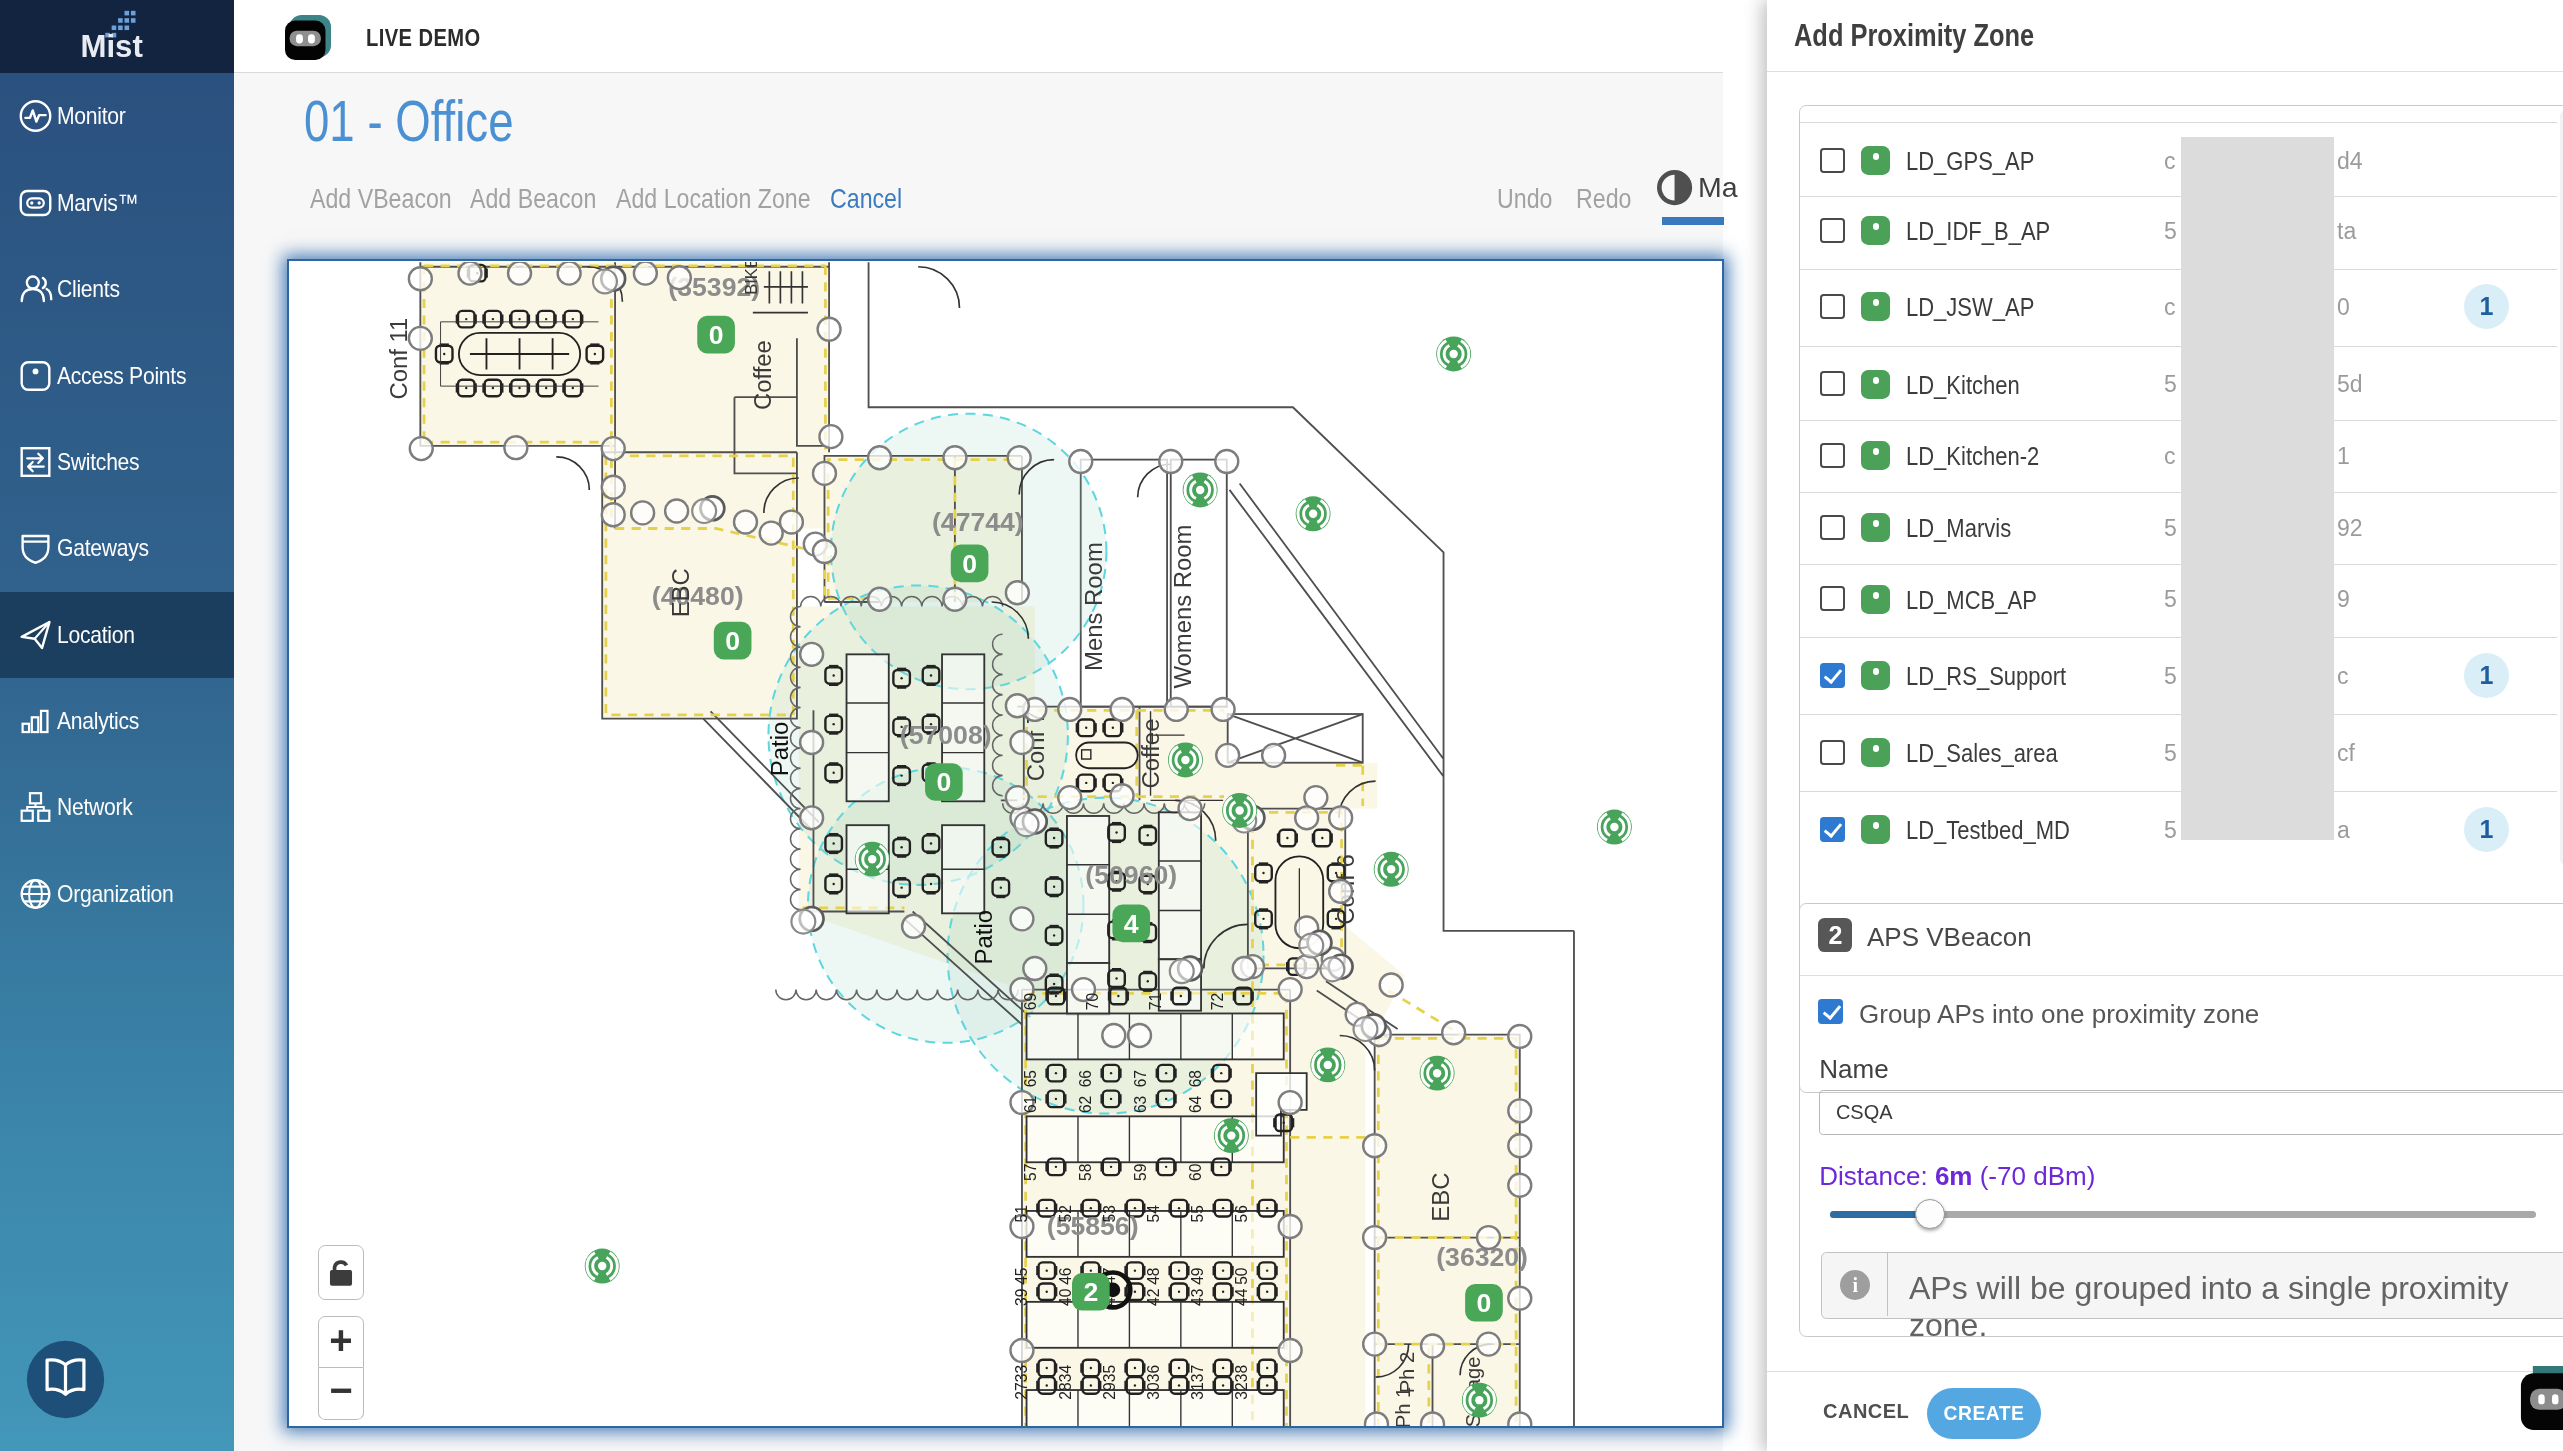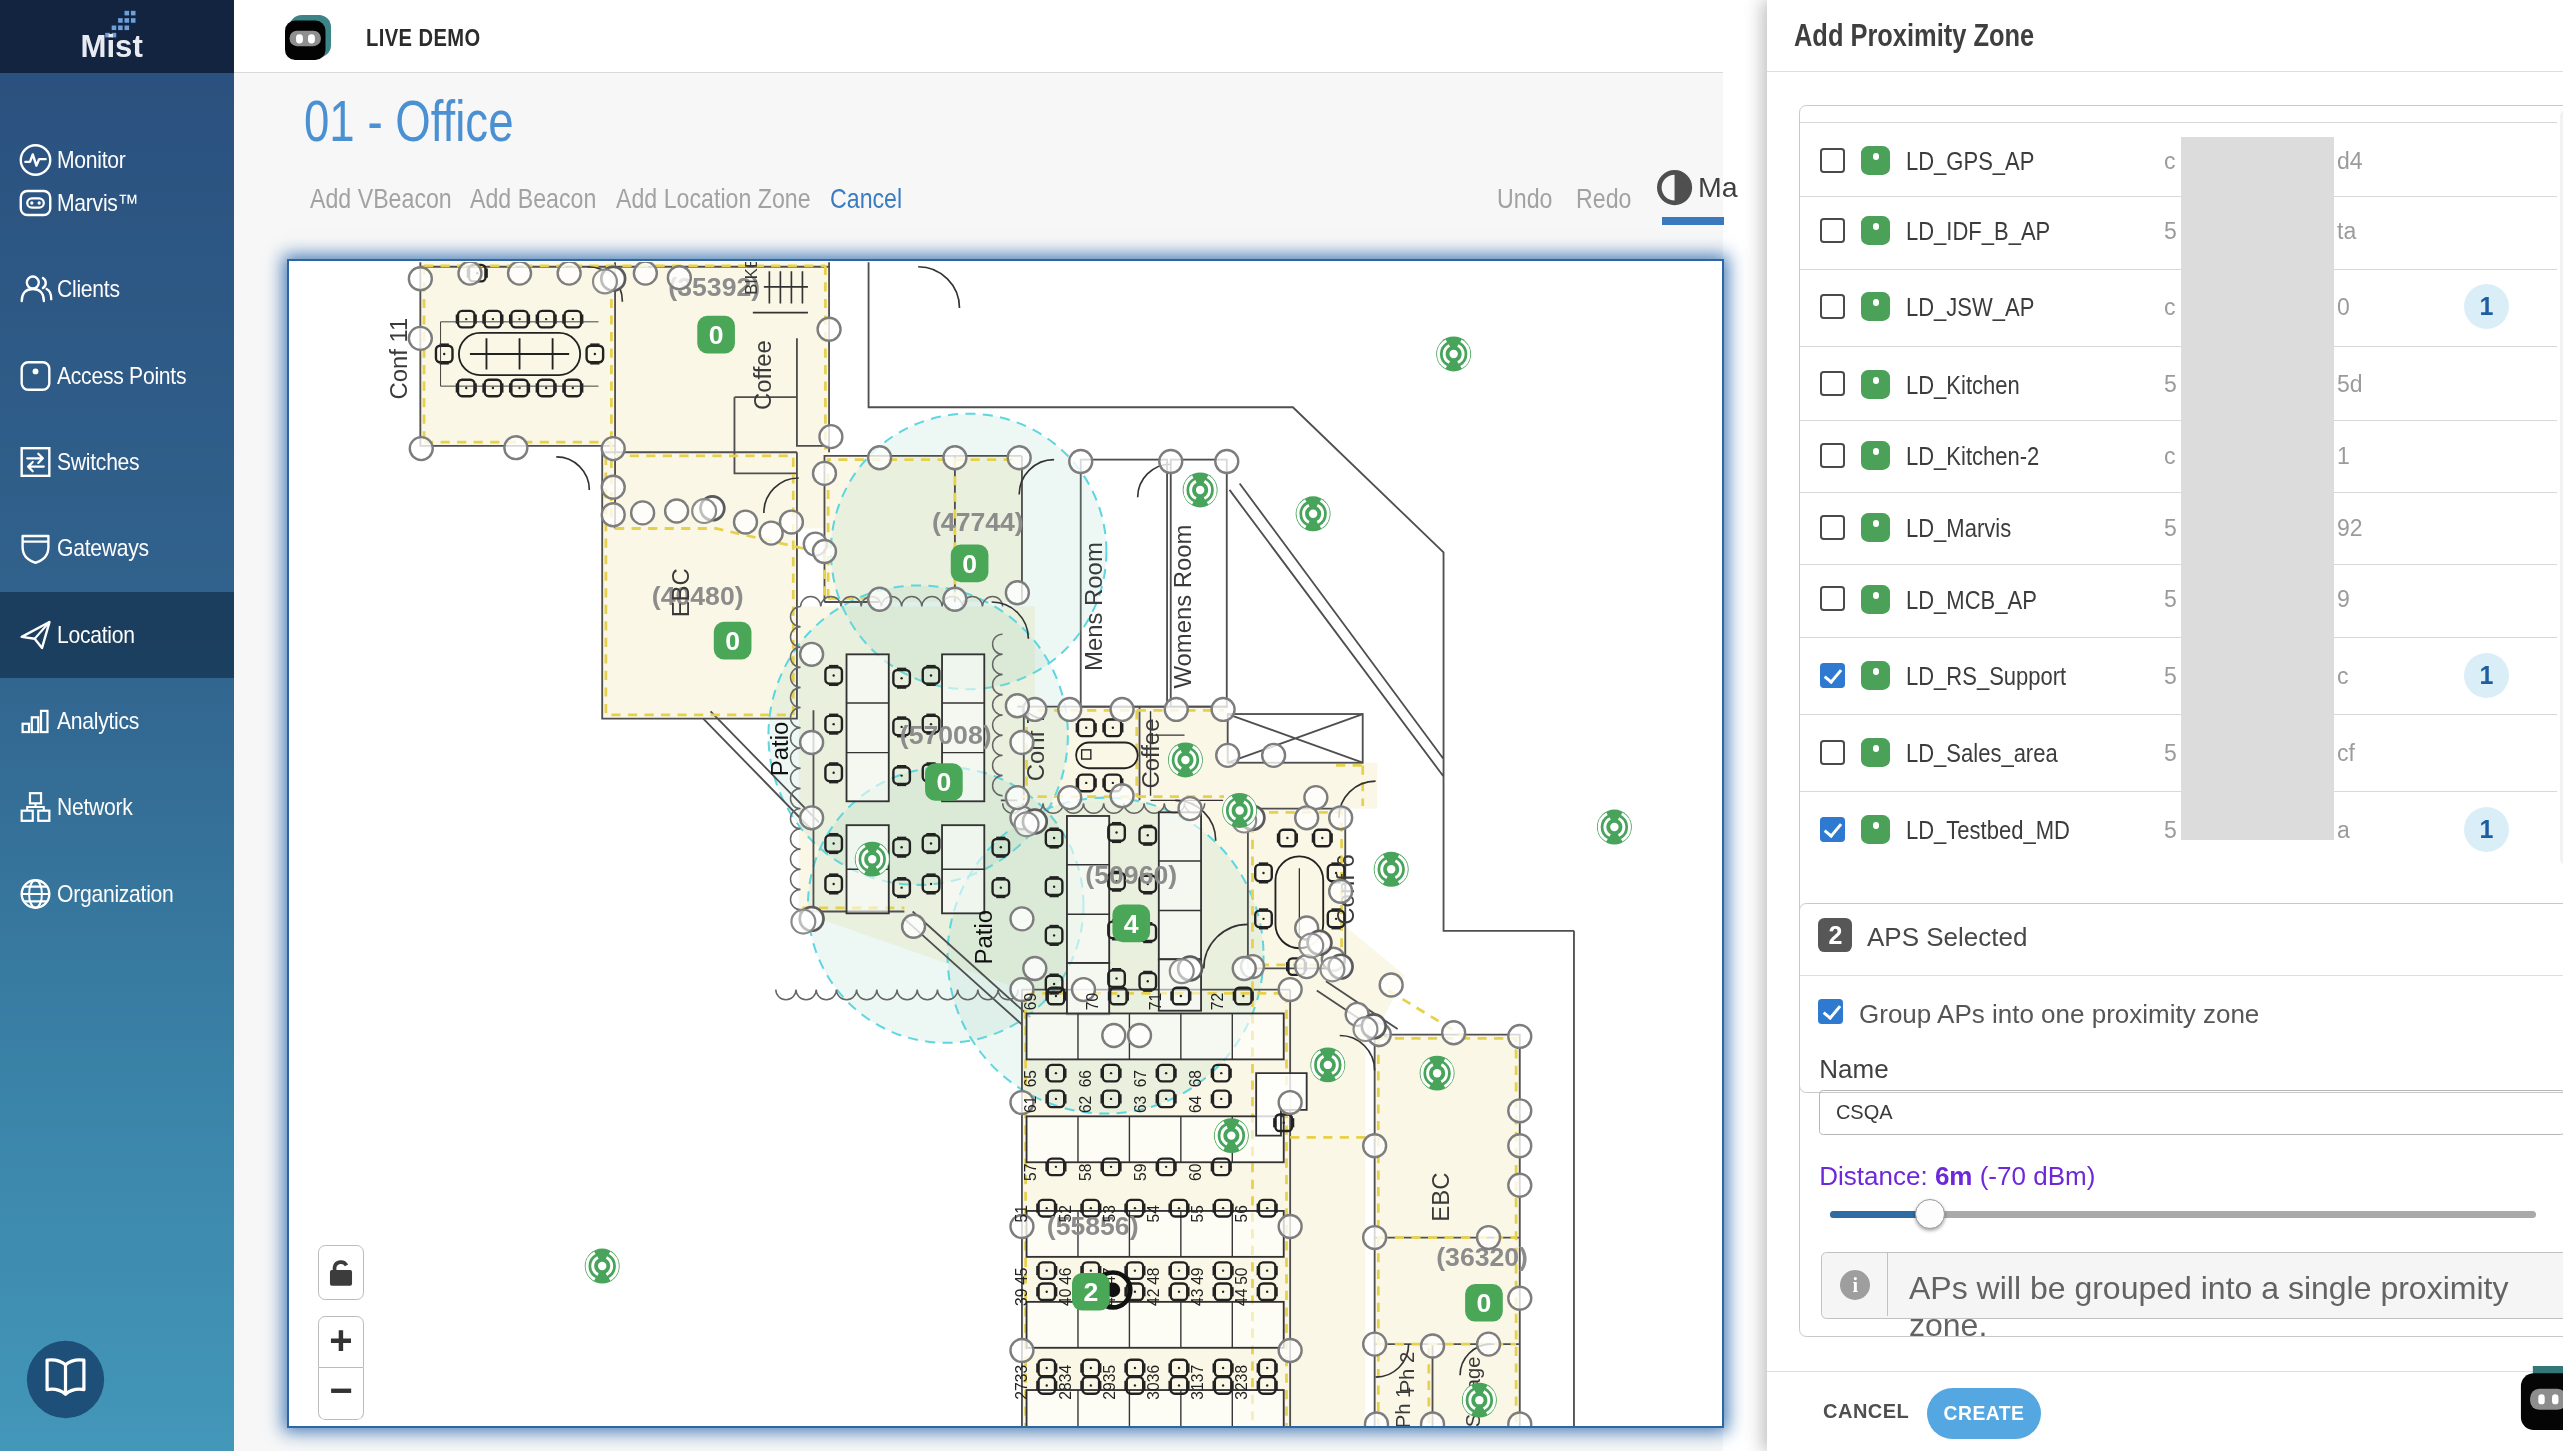--- a/index.html
+++ b/index.html
@@ -546,21 +546,21 @@
           <rect x="63" y="10" width="5" height="5"></rect>
         <rect x="42" y="18" width="5" height="5"></rect>
           <rect x="49" y="18" width="5" height="5"></rect>
           <rect x="56" y="18" width="5" height="5"></rect>
         <rect x="35" y="26" width="5" height="5"></rect>
           <rect x="42" y="26" width="5" height="5"></rect>
       </g>
       <text x="8" y="52" font-size="34" font-weight="bold" fill="#e8ecf2">Mist</text>
     </svg>
   </div>
-  <div class="mitem" style="top:73px;margin-top:44px;">
+  <div class="mitem" style="top:73px;">
     <svg width="35" height="35" viewBox="0 0 38 38">
         <circle cx="19" cy="19" r="16" fill="none" stroke="#fff" stroke-width="2.6"></circle>
         <path d="M8 21 h5 l3 -8 4 12 3 -7 h7" fill="none" stroke="#fff" stroke-width="2.6" stroke-linejoin="round" stroke-linecap="round"></path>
       </svg>
     <div class="lbl">Monitor</div>
   </div>
   <div class="mitem" style="top:160px;">
     <svg width="35" height="35" viewBox="0 0 38 38">
         <rect x="3" y="6" width="32" height="26" rx="7" fill="none" stroke="#fff" stroke-width="2.6"></rect>
         <rect x="10" y="14" width="18" height="10" rx="5" fill="none" stroke="#fff" stroke-width="2.4"></rect>
@@ -707,21 +707,21 @@
     <div class="pname" style="top:710px;">LD_Testbed_MD</div>
       <div class="pmacl" style="top:711px;">5</div>
       <div class="pmacr" style="top:711px;">a</div>
     <div class="pbadge" style="top:701px;">1</div>
     <div id="pgray"></div>
     <div id="ptrack"></div>
     <div id="pscroll"></div>
   </div>
   <div id="psec">
     <div class="abs" style="left:18.4px; top:13.8px; width:34px; height:34px; background:#575757; border-radius:6.4px; color:#fff; font-size:25px; font-weight:bold; text-align:center; line-height:34px;">2</div>
-    <div class="abs" style="left:67px; top:18.4px; font-size:26px; color:#484848;">APS Selected</div>
+    <div class="abs" style="left:67px; top:18.4px; font-size:26px; color:#484848;">APS VBeacon</div>
     <div class="abs" style="left:0; top:71px; width:784px; height:0.9px; background:#dedede;"></div>
     <div class="cb cbon" style="left:18.4px; top:95px;"></div>
     <div class="abs" style="left:59px; top:95px; font-size:26px; color:#565656;">Group APs into one proximity zone</div>
     <div class="abs" style="left:19.3px; top:150px; font-size:26px; color:#404040;">Name</div>
     <div class="abs" style="left:19.3px; top:186px; width:746px; height:45px; border:1.8px solid #b5b5b5; border-radius:4.6px; font-size:20px; color:#3a3a3a; line-height:42px; padding-left:15.6px;">CSQA</div>
     <div class="abs" style="left:19.3px; top:257px; font-size:26px; color:#6d28d9;">Distance: <b>6m</b> (-70 dBm)</div>
     <div class="abs" style="left:30px; top:307px; width:706px; height:7.3px; background:#a9a9a9; border-radius:3.7px;"></div>
     <div class="abs" style="left:30px; top:307px; width:101px; height:7.3px; background:#2e6da4; border-radius:3.7px;"></div>
     <div class="abs" style="left:115px; top:295px; width:30px; height:30px; background:#fdfdfd; border:0.9px solid #999; border-radius:50%; box-shadow:0 1.8px 3.7px rgba(0,0,0,0.35);"></div>
     <div class="abs" style="left:21px; top:348px; width:767px; height:67px; background:#f5f5f5; border:1.8px solid #c2c2c2; border-radius:5.5px;">

